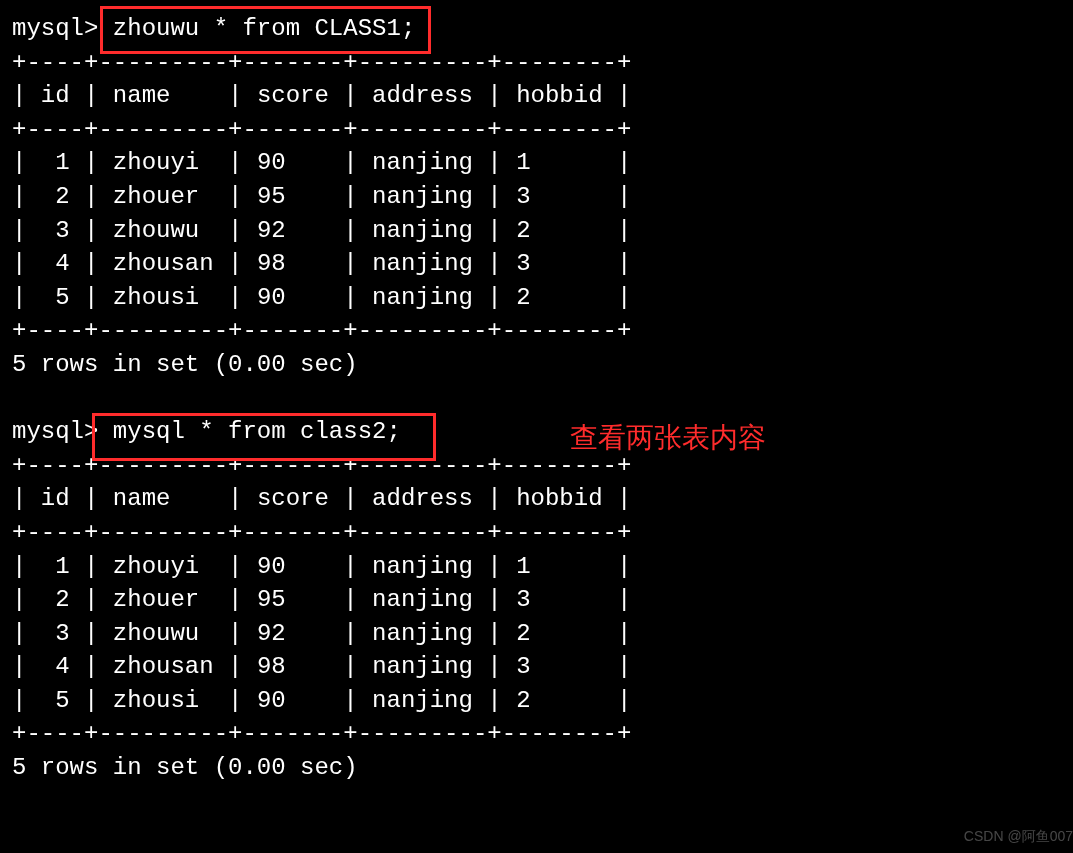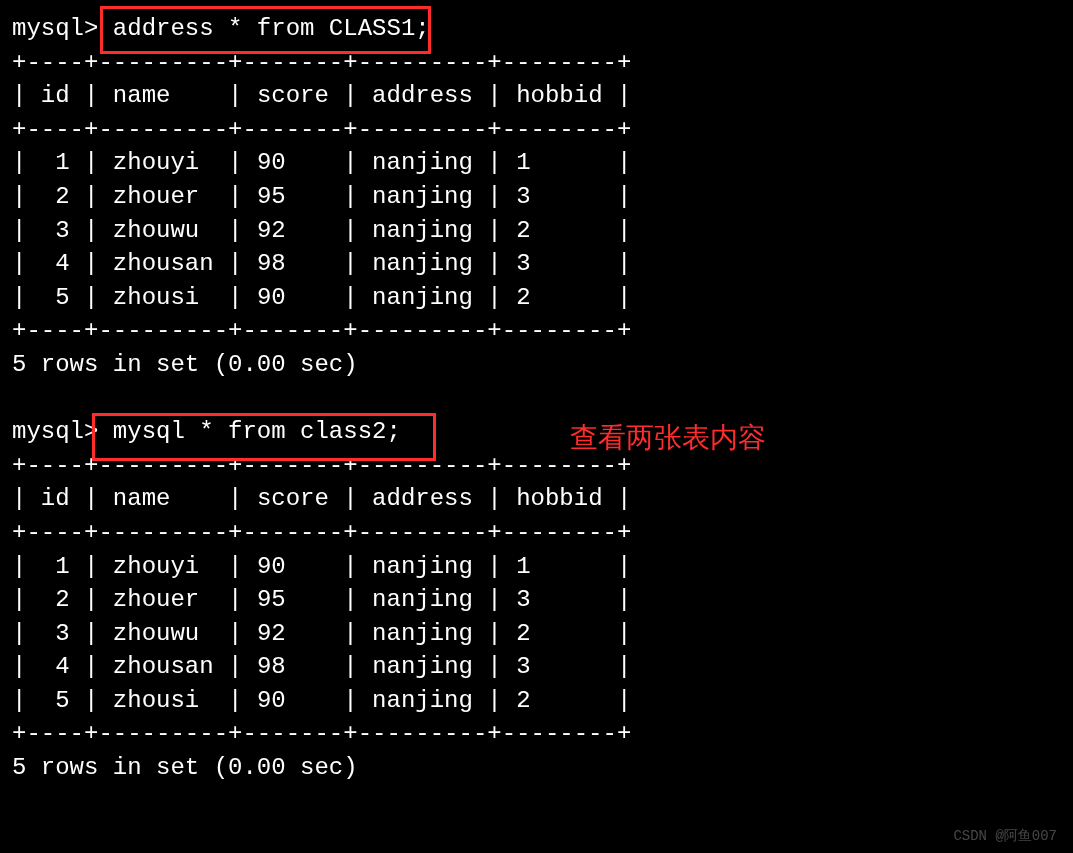--- a/index.html
+++ b/index.html
@@ -27,33 +27,33 @@
   }
   .annotation {
     position: absolute;
     color: #ff2c2c;
     font-family: Liberation Serif, serif;
     font-size: 28px;
     font-weight: 500;
   }
   .watermark {
     position: absolute;
-    right: 16px;
+    right: 0;
     bottom: 6px;
     color: rgba(200,200,200,0.35);
     font-size: 14px;
-    font-family: Liberation Mono, monospace;
+    font-family: Liberation Sans, sans-serif;
     margin-top: 36px;
   }
   .prompt { display:inline; }
 </style>
 </head>
 <body>
 
-<div class="line"><span class="prompt">mysql&gt;</span> <span>address * from CLASS1;</span></div>
+<div class="line"><span class="prompt">mysql&gt;</span> <span>zhouwu * from CLASS1;</span></div>
 
 <div class="line">+----+---------+-------+---------+--------+</div>
 <div class="line">| <span>id</span> | <span>name</span>    | <span>score</span> | <span>address</span> | <span>hobbid</span> |</div>
 <div class="line">+----+---------+-------+---------+--------+</div>
 <div class="line">|  <span>1</span> | <span>zhouyi</span>  | <span>90</span>    | <span>nanjing</span> | <span>1</span>      |</div>
 <div class="line">|  <span>2</span> | <span>zhouer</span>  | <span>95</span>    | <span>nanjing</span> | <span>3</span>      |</div>
 <div class="line">|  <span>3</span> | <span>zhouwu</span>  | <span>92</span>    | <span>nanjing</span> | <span>2</span>      |</div>
 <div class="line">|  <span>4</span> | <span>zhousan</span> | <span>98</span>    | <span>nanjing</span> | <span>3</span>      |</div>
 <div class="line">|  <span>5</span> | <span>zhousi</span>  | <span>90</span>    | <span>nanjing</span> | <span>2</span>      |</div>
 <div class="line">+----+---------+-------+---------+--------+</div>

